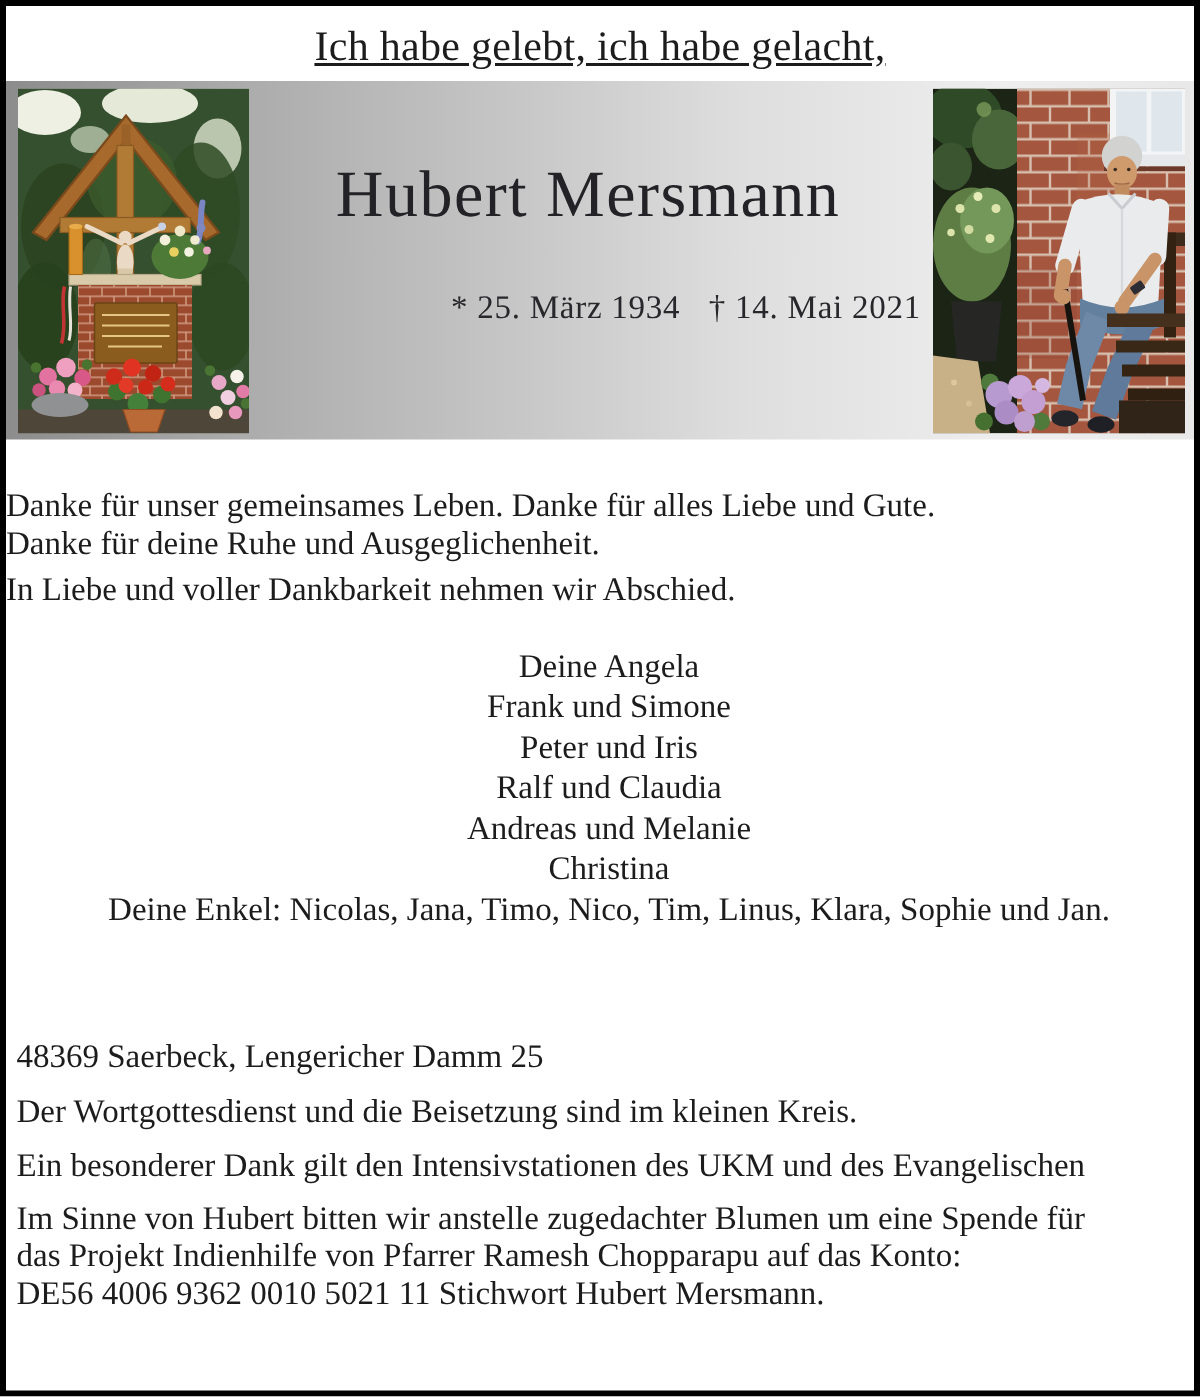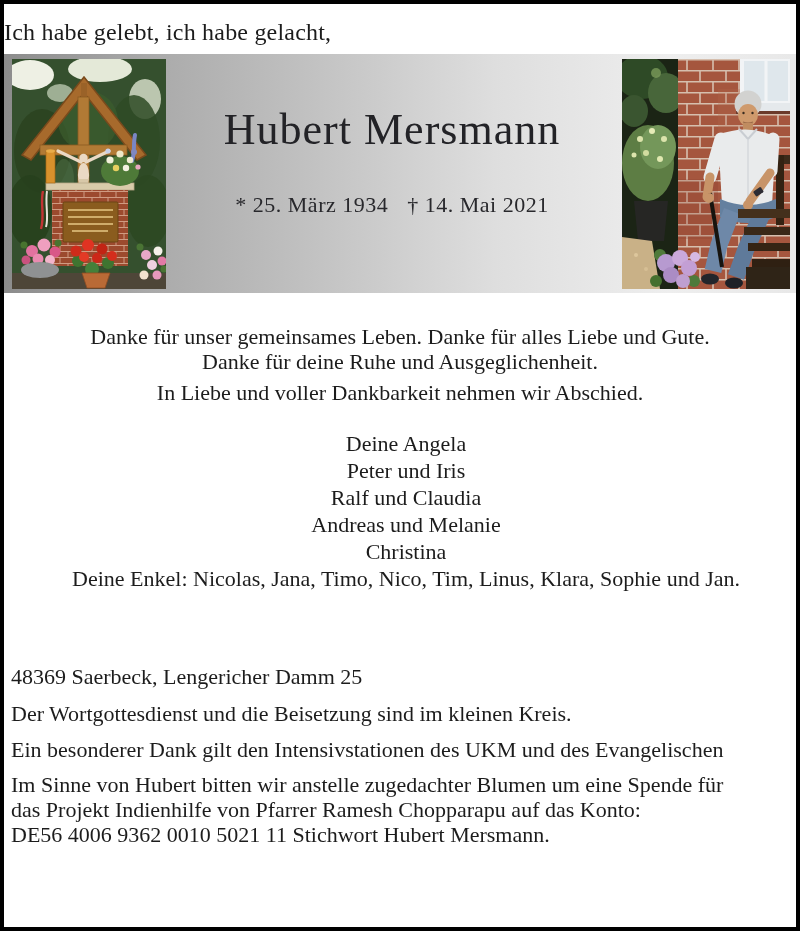--- a/index.html
+++ b/index.html
@@ -2,33 +2,33 @@
 <html><head>
 <meta charset="utf-8">
 <style>
   html,body{margin:0;padding:0;background:#fff;}
   .page{
     width:800px;height:931px;box-sizing:border-box;
     border:4px solid #000;background:#fff;overflow:hidden;
     font-family:"Liberation Serif","DejaVu Serif",serif;color:#1c1c1c;
     position:relative;
   }
-  .epigraph{padding-top:16px;text-align:left;font-size:24px;line-height:24px;letter-spacing:.2px;}
+  .epigraph{padding-top:16px;text-align:center;font-size:28px;line-height:24px;letter-spacing:.2px;text-decoration:underline;}
   .banner{
     position:relative;margin-top:10px;height:239px;
     background:linear-gradient(90deg,#8c8c8c 0%,#a9a9a9 18%,#c3c3c3 40%,#dedede 62%,#eeeeee 84%,#e8e8e8 100%);
   }
   .photo{position:absolute;top:5px;overflow:hidden;}
   .photo svg{display:block;}
   .photo-left{left:8px;width:154px;height:230px;}
   .photo-right{right:6px;width:168px;height:230px;}
   .banner-center{position:absolute;left:166px;right:182px;top:0;height:100%;text-align:center;}
   .deceased-name{position:absolute;top:50px;width:100%;font-size:44px;letter-spacing:1px;color:#232327;}
-  .dates{position:absolute;top:138px;width:100%;display:flex;justify-content:center;gap:19px;font-size:22px;letter-spacing:.5px;color:#28282c;}
-  .tribute{margin-top:31px;text-align:center;font-size:22px;line-height:25px;}
+  .dates{position:absolute;top:138px;width:100%;display:flex;justify-content:flex-end;gap:19px;font-size:22px;letter-spacing:.5px;color:#28282c;}
+  .tribute{margin-top:31px;text-align:left;font-size:22px;line-height:25px;}
   .tribute .line3{margin-top:6px;}
   .family{margin-top:25px;text-align:center;font-size:22px;line-height:27px;margin-left:12px;}
   .details{padding-left:7px;font-size:22px;}
   .address{margin-top:71px;line-height:27px;}
   .service{margin-top:10px;line-height:27px;}
   .thanks{margin-top:10px;line-height:26px;}
   .donation{margin-top:9px;line-height:25px;}
 </style>
 </head>
 <body>
@@ -223,20 +223,21 @@
   </div>
 
   <div class="tribute">
     <div>Danke für unser gemeinsames Leben. Danke für alles Liebe und Gute.</div>
     <div>Danke für deine Ruhe und Ausgeglichenheit.</div>
     <div class="line3">In Liebe und voller Dankbarkeit nehmen wir Abschied.</div>
   </div>
 
   <div class="family">
     <div>Deine Angela</div>
+    <div>Frank und Simone</div>
     <div>Peter und Iris</div>
     <div>Ralf und Claudia</div>
     <div>Andreas und Melanie</div>
     <div>Christina</div>
     <div>Deine Enkel: Nicolas, Jana, Timo, Nico, Tim, Linus, Klara, Sophie und Jan.</div>
   </div>
 
   <div class="details">
     <div class="address">48369 Saerbeck, Lengericher Damm 25</div>
     <div class="service">Der Wortgottesdienst und die Beisetzung sind im kleinen Kreis.</div>

